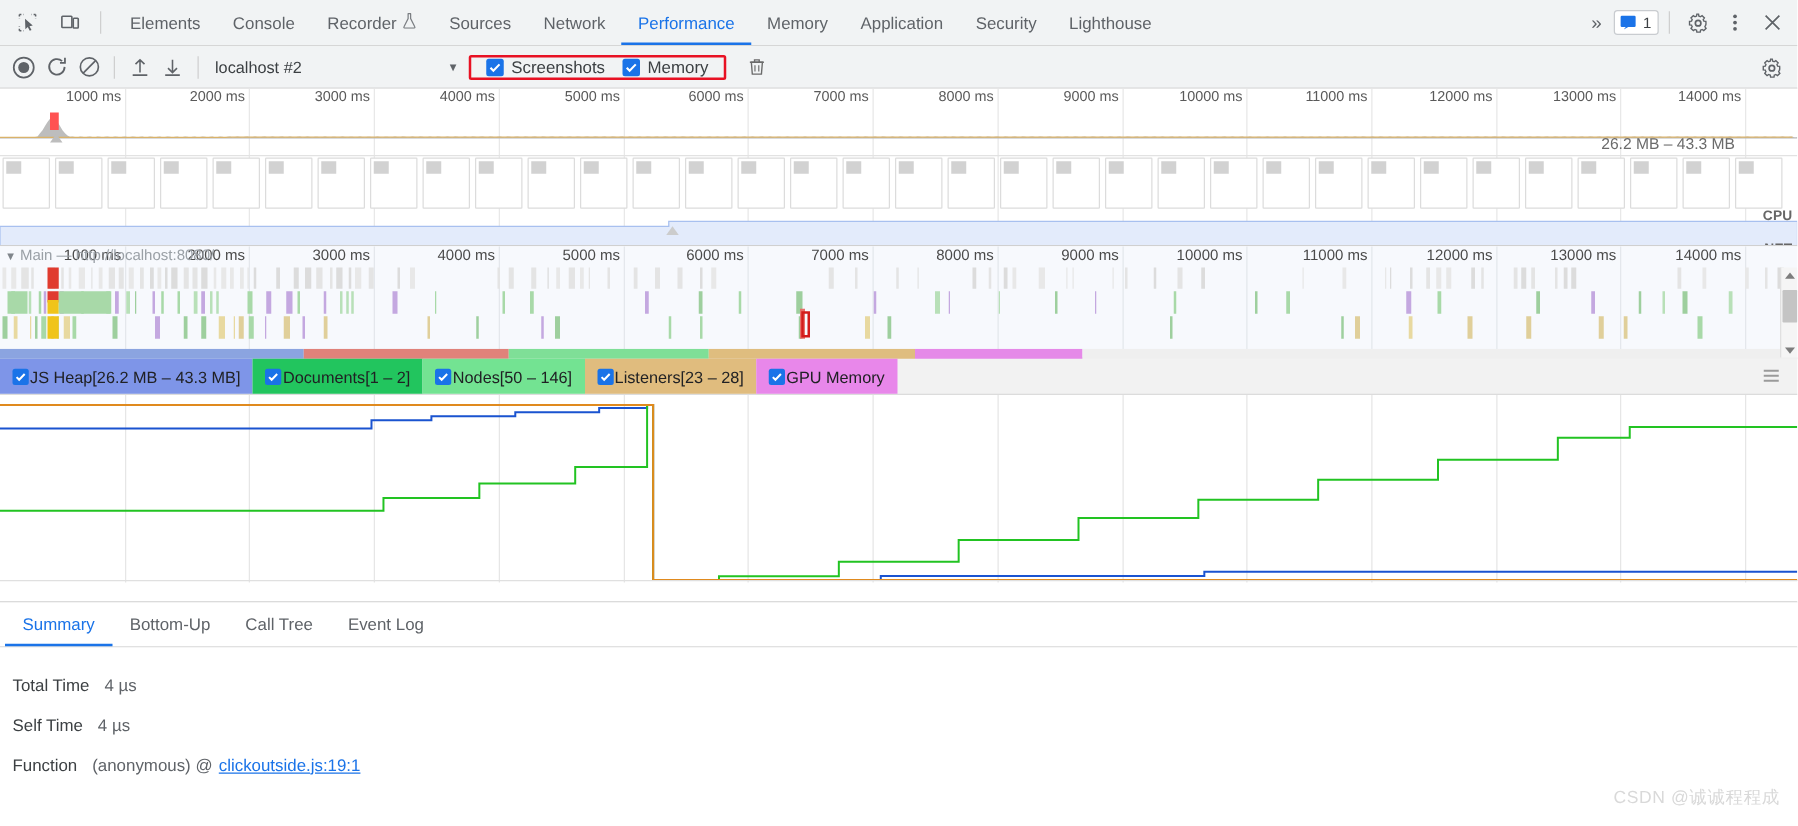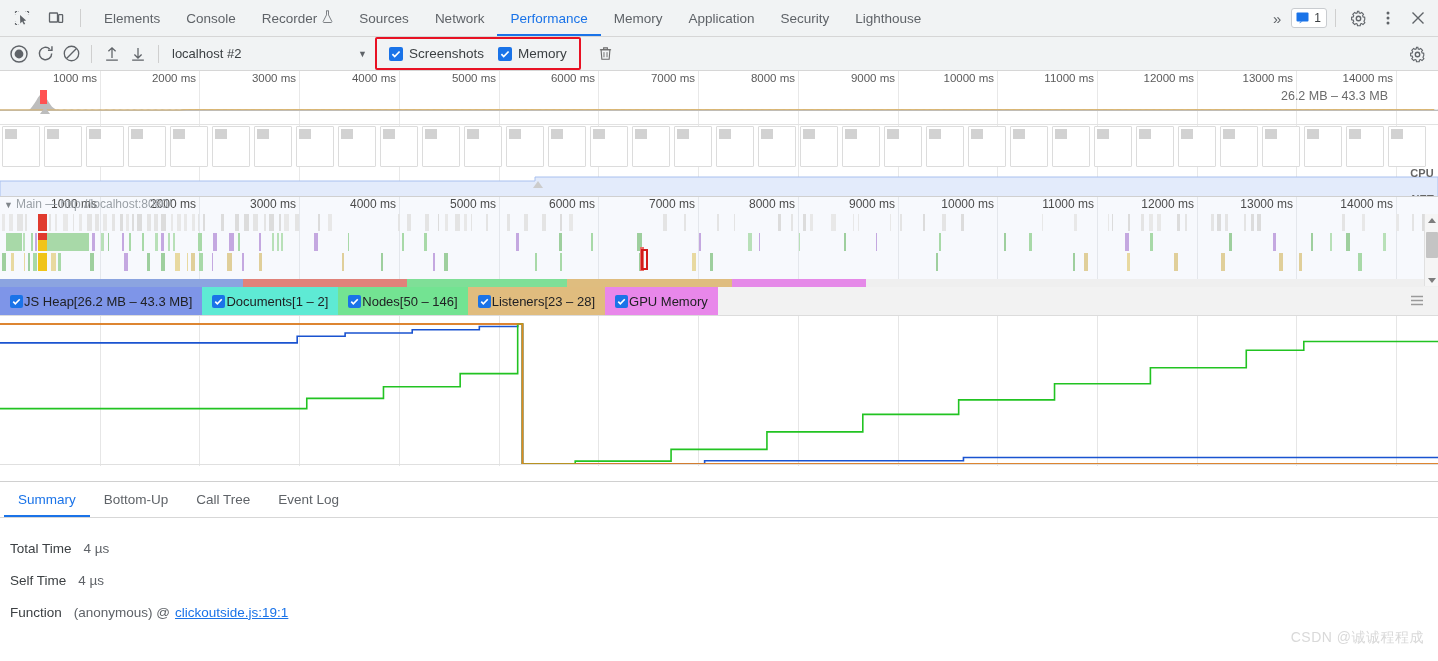--- a/index.html
+++ b/index.html
@@ -54,21 +54,21 @@
   .tool-ic { width:26px; height:26px; display:flex; align-items:center; justify-content:center;
              border-radius:3px; cursor:pointer; }
   .tsep { width:1px; height:18px; background:#cfcfcf; margin:0 7px; }
   .selectbox {
     display:flex; align-items:center; justify-content:space-between;
     width: 205px; height: 24px; font-size:13px; color:#3c4043;
     padding: 0 4px 0 6px; cursor:pointer;
   }
   .selectbox .arrow { font-size:9px; color:#5f6368; }
   .redbox {
-    border: 2px solid #e81123; border-radius: 2px; height: 33px;
+    border: 2px solid #e81123; border-radius: 2px; height: 20px;
     display:flex; align-items:center; gap:14px; padding: 0 12px; margin-left: 4px;
   }
   .chkwrap { display:flex; align-items:center; gap:6px; cursor:pointer; }
   .chkbox {
     width:14px; height:14px; border-radius:2px; background:#1a73e8;
     display:flex; align-items:center; justify-content:center;
   }
   .chkbox svg { display:block; }
   .chklabel { font-size:13.5px; color:#3c4043; }
   .trash { margin-left:12px; }
@@ -97,21 +97,21 @@
     position:relative; flex:none;
   }
   .frame::after {
     content:""; position:absolute; top:2px; left:2px; width:12px; height:10px; background:#d2d2d2;
   }
   .ov-heap {
     position:absolute; top:98px; left:0; width:1438px; height:28px;
     overflow:hidden;
   }
   .heapmem-text {
-    position:absolute; right:50px; top:89px; font-size:12.5px; color:#6b6b6b; z-index:7;
+    position:absolute; right:50px; top:108px; font-size:12.5px; color:#6b6b6b; z-index:7;
   }
   .redmark { position:absolute; top:19px; left:40px; width:7px; height:14px; background:#ff5252; z-index:8;}
   .graymark { position:absolute; top:36px; left:40px; width:0; height:0;
               border-left:5px solid transparent; border-right:5px solid transparent;
               border-bottom:7px solid #bdbdbd; z-index:8;}
   .graymark2 { position:absolute; top:110px; left:533px; width:0; height:0;
               border-left:5px solid transparent; border-right:5px solid transparent;
               border-bottom:7px solid #cccccc; z-index:8;}
 
   
@@ -705,21 +705,21 @@
 
   <div class="counters-bar" id="counters-bar">
       <div class="counter" style="background: rgb(126, 149, 232);">
         <span class="cb">
           <svg width="9" height="9" viewBox="0 0 10 10">
             <path d="M1.4 5.2l2.3 2.4L8.6 2.5" stroke="#fff" stroke-width="1.8" fill="none"></path>
           </svg>
         </span>
         <span>JS Heap[26.2 MB – 43.3 MB]</span>
       </div>
-      <div class="counter" style="background: #5eead4;">
+      <div class="counter" style="background: #22c55e;">
         <span class="cb">
           <svg width="9" height="9" viewBox="0 0 10 10">
             <path d="M1.4 5.2l2.3 2.4L8.6 2.5" stroke="#fff" stroke-width="1.8" fill="none"></path>
           </svg>
         </span>
         <span>Documents[1 – 2]</span>
       </div>
       <div class="counter" style="background: rgb(115, 227, 146);">
         <span class="cb">
           <svg width="9" height="9" viewBox="0 0 10 10">

